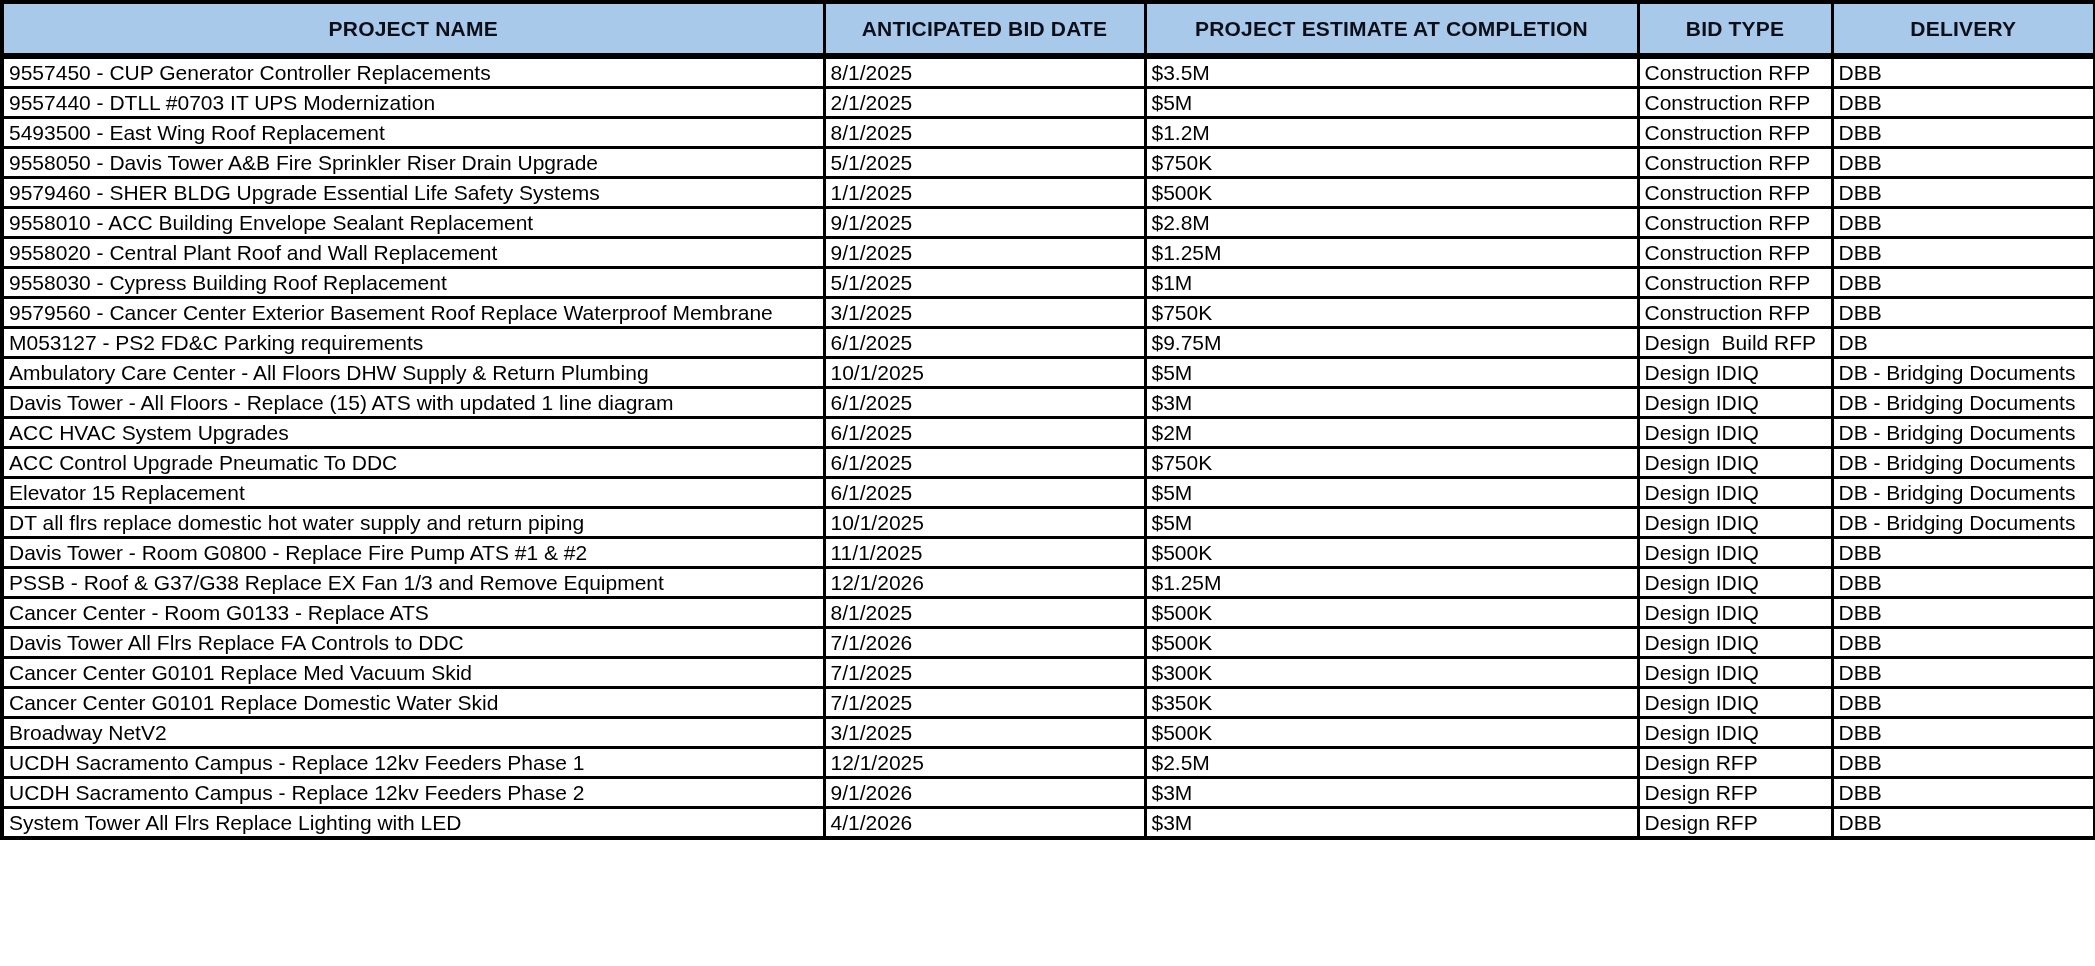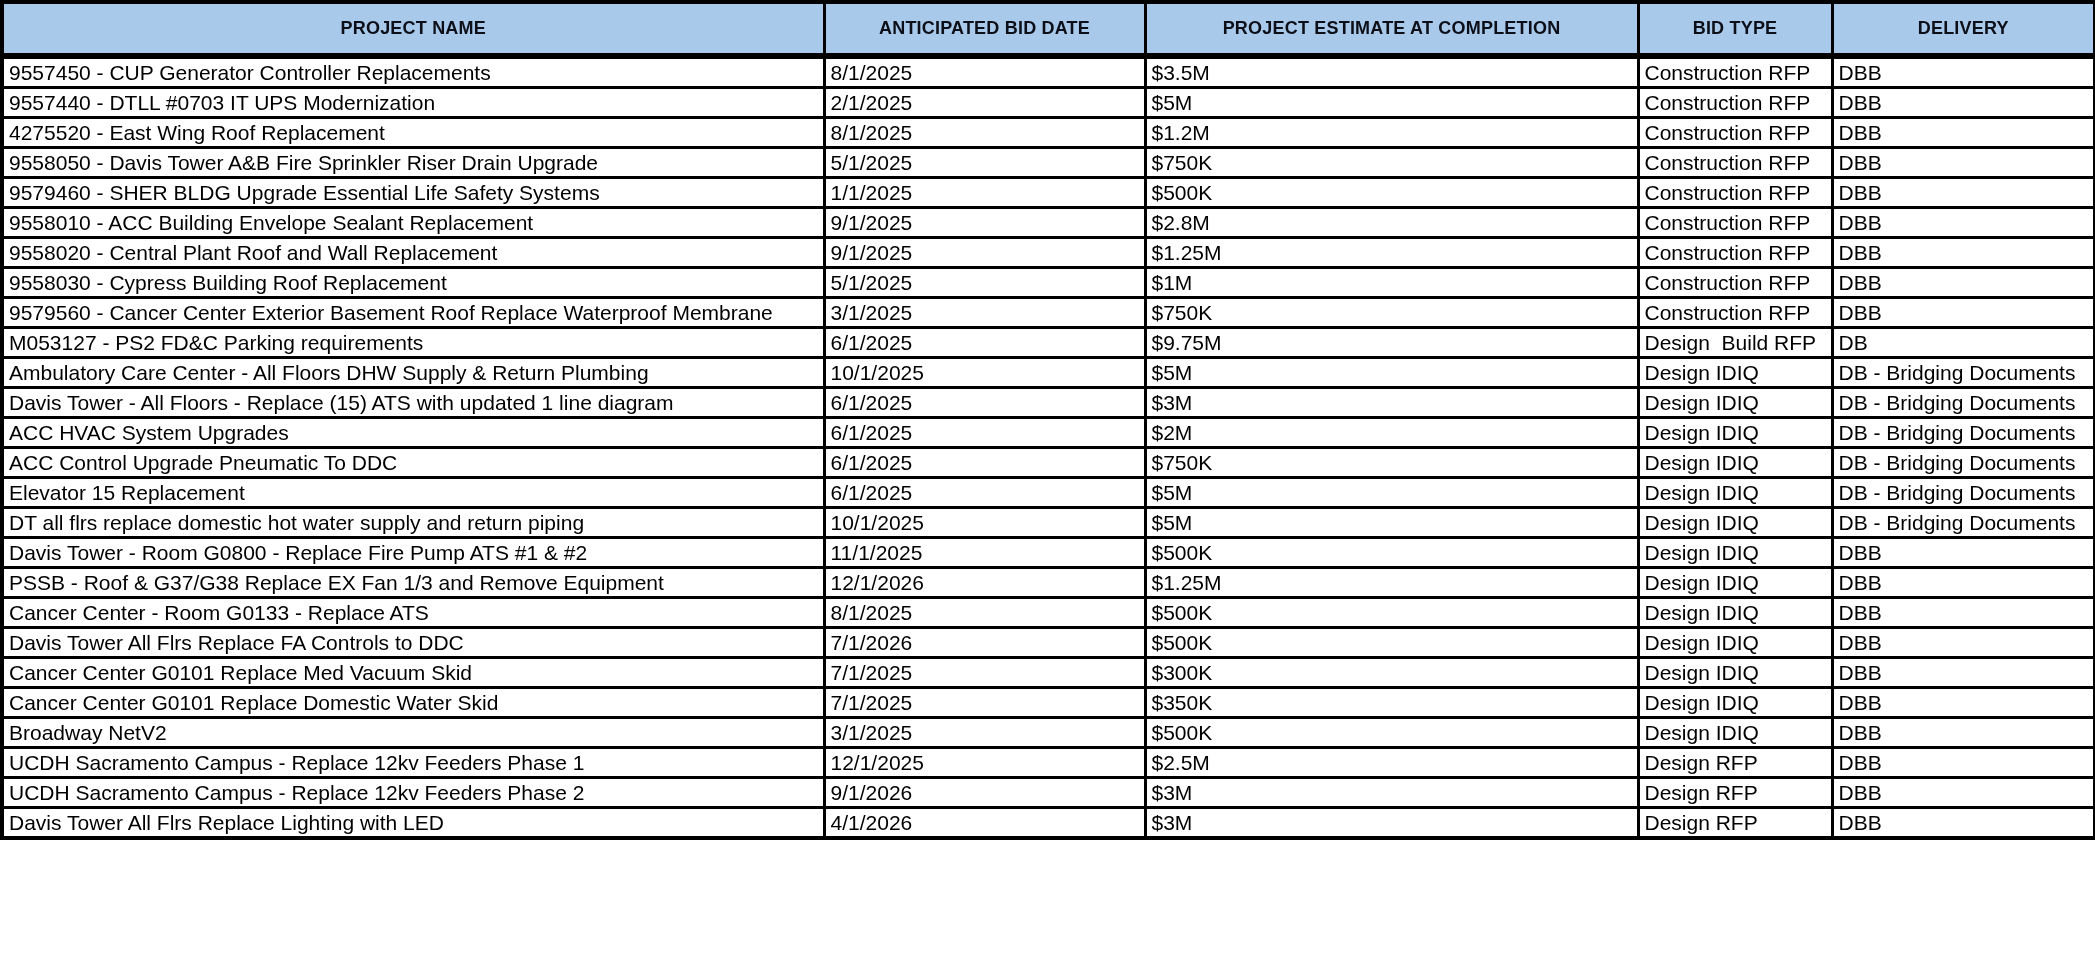--- a/index.html
+++ b/index.html
@@ -14,21 +14,21 @@
   table.grid {
     border-collapse: collapse;
     table-layout: fixed;
     width: 2093px;
     border: 4px solid var(--border, #000);
   }
   table.grid th {
     background: var(--header-bg, #a9c9eb);
     color: var(--header-text, #0c0f18);
     font-weight: bold;
-    font-size: 18px;
+    font-size: 21px;
     letter-spacing: 0.2px;
     text-align: center;
     vertical-align: middle;
     border: 3px solid var(--border, #000);
     border-bottom: 6px solid var(--border, #000);
     height: 49px;
     padding: 0 4px;
     overflow: hidden;
     white-space: pre;
   }
@@ -76,21 +76,21 @@
           <td>DBB</td>
         </tr>
         <tr>
           <td>9557440 - DTLL #0703 IT UPS Modernization</td>
           <td>2/1/2025</td>
           <td>$5M</td>
           <td>Construction RFP</td>
           <td>DBB</td>
         </tr>
         <tr>
-          <td>4275520 - East Wing Roof Replacement</td>
+          <td>5493500 - East Wing Roof Replacement</td>
           <td>8/1/2025</td>
           <td>$1.2M</td>
           <td>Construction RFP</td>
           <td>DBB</td>
         </tr>
         <tr>
           <td>9558050 - Davis Tower A&amp;B Fire Sprinkler Riser Drain Upgrade</td>
           <td>5/1/2025</td>
           <td>$750K</td>
           <td>Construction RFP</td>
@@ -237,21 +237,21 @@
           <td>DBB</td>
         </tr>
         <tr>
           <td>UCDH Sacramento Campus - Replace 12kv Feeders Phase 2</td>
           <td>9/1/2026</td>
           <td>$3M</td>
           <td>Design RFP</td>
           <td>DBB</td>
         </tr>
         <tr>
-          <td>Davis Tower All Flrs Replace Lighting with LED</td>
+          <td>System Tower All Flrs Replace Lighting with LED</td>
           <td>4/1/2026</td>
           <td>$3M</td>
           <td>Design RFP</td>
           <td>DBB</td>
         </tr>
       </tbody>
   </table>
 </div>
 
 </body></html>

